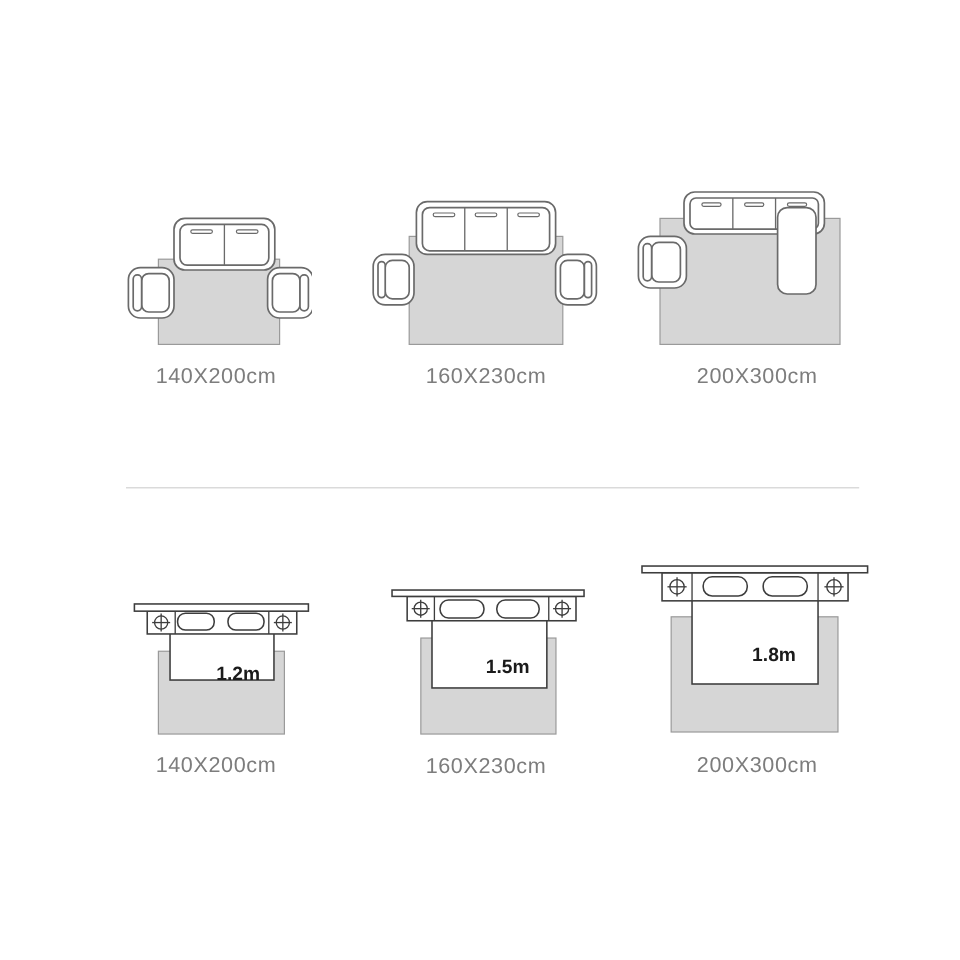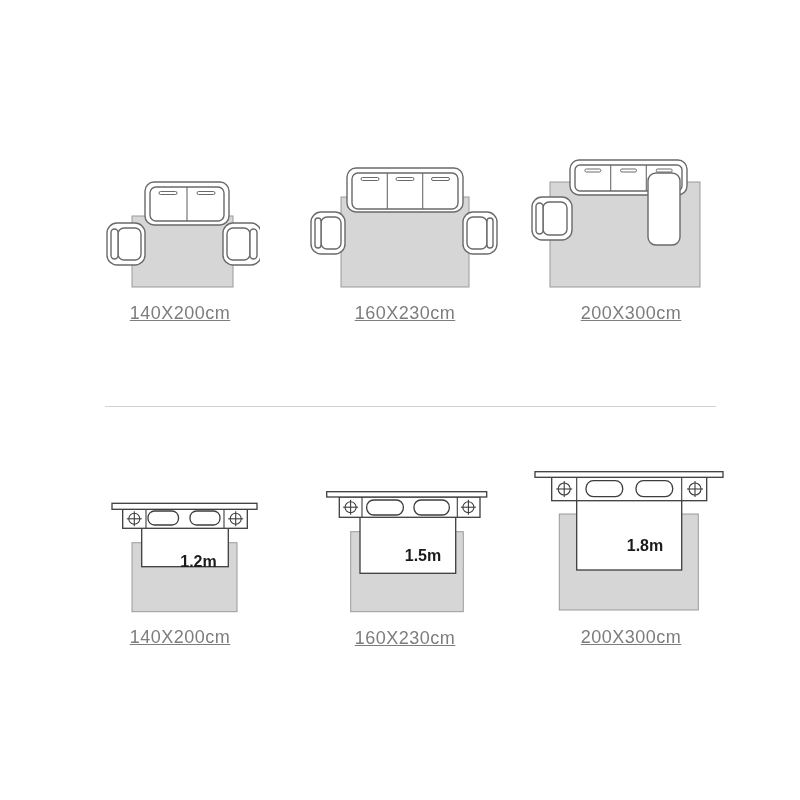--- a/index.html
+++ b/index.html
@@ -1,20 +1,20 @@
 <!DOCTYPE html>
 <html><head>
 <meta charset="utf-8">
 <style>
   html,body{margin:0;padding:0;}
   body{width:800px;height:800px;background:#ffffff;font-family:"Liberation Sans",sans-serif;}
   .canvas{position:relative;width:800px;height:800px;background:#ffffff;overflow:hidden;}
   .diagram{position:absolute;}
   .size-label{position:absolute;height:20px;text-align:center;font-size:18px;line-height:20px;
-              color:#7d7d7d;letter-spacing:0.5px;text-decoration:underline;}
+              color:#7d7d7d;letter-spacing:0.5px;}
   .divider{position:absolute;left:105px;top:406px;width:611px;height:1px;background:#d2d2d2;}
   
   .rug{fill:#d6d6d6;stroke:#9a9a9a;stroke-width:1;}
   .furn{fill:#ffffff;stroke:#6a6a6a;stroke-width:1.4;}
   .fline{stroke:#6a6a6a;stroke-width:1.1;fill:none;}
   .slot{fill:#ffffff;stroke:#6a6a6a;stroke-width:1;}
   .bfurn{fill:#ffffff;stroke:#3d3d3d;stroke-width:1.3;}
   .bline{stroke:#3d3d3d;stroke-width:1.1;fill:none;}
   .bedsize{font-family:"Liberation Sans",sans-serif;font-size:16px;font-weight:600;fill:#1b1b1b;}
 </style>

